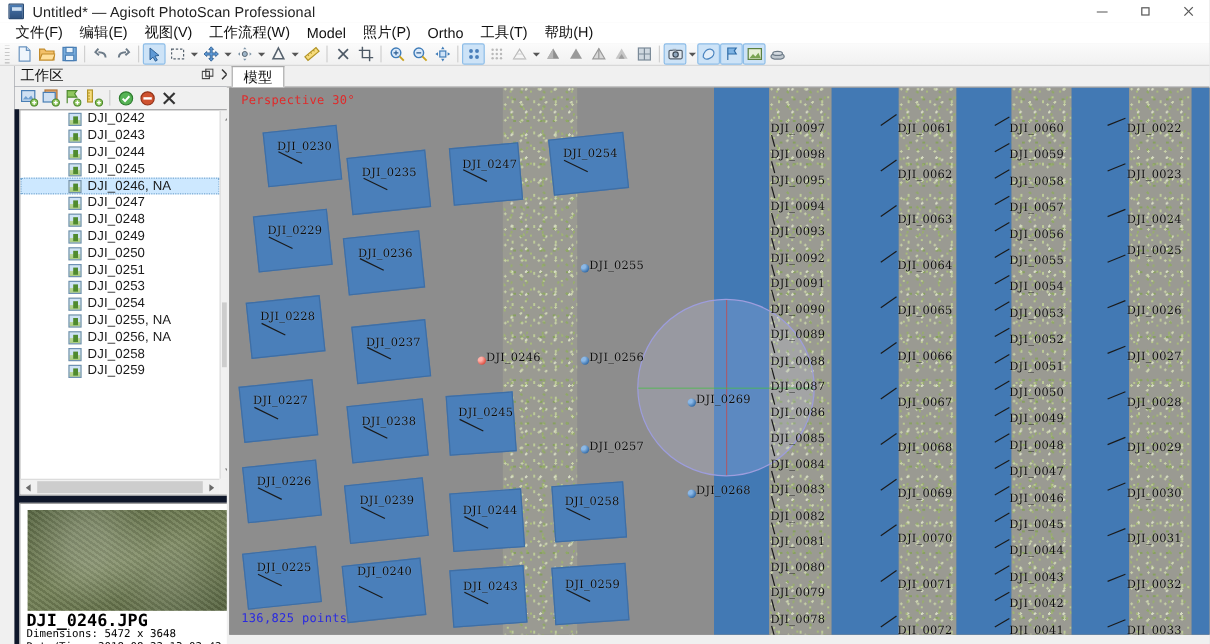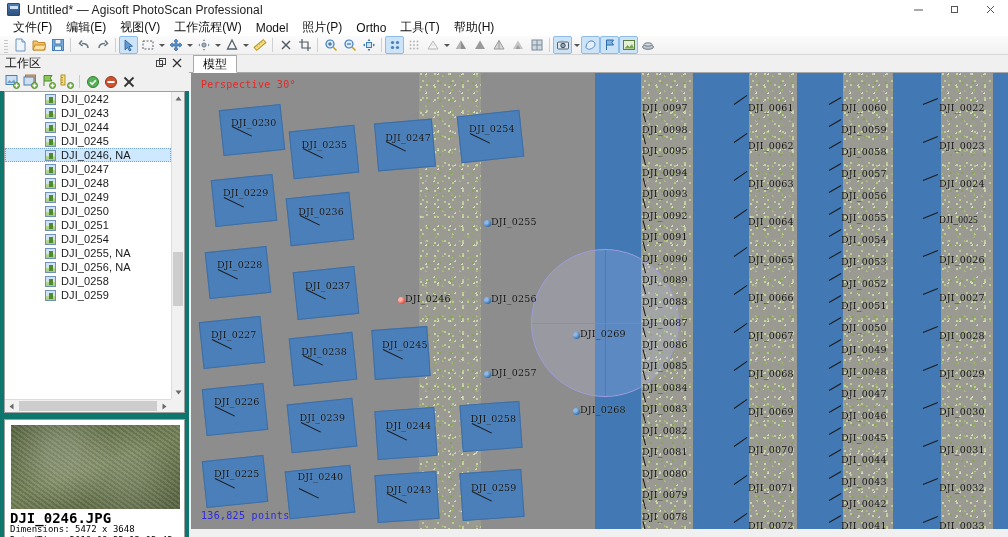--- a/index.html
+++ b/index.html
@@ -67,22 +67,22 @@
     width: 9px; height:18px; display:flex; align-items:center; justify-content:center;
     flex:none; cursor: default;
   }
   .tarrow::after{
     content:""; width:0;height:0;border-left:3px solid transparent;border-right:3px solid transparent;
     border-top:3.5px solid #555;
   }
 
   
   #leftpanel {
-    position:absolute; left:0; top:55px; width:189px; height:482px;
-    background:#0f766e;
+    position:absolute; left:12px; top:55px; width:189px; height:482px;
+    background:#0f172a;
   }
   #ws-header{
     height: 17px; display:flex; align-items:center; padding: 0 3px 0 5px;
     background:#f0f0f0;
   }
   #ws-title{ font-size:12px; color:#111; }
   #ws-hdr-btns{ margin-left:auto; display:flex; gap:6px; align-items:center; padding-right:4px;}
   .ws-hdr-btn{ font-size:11px; color:#333; cursor:default; line-height:1; }
   #ws-toolbar{
     height: 19px; display:flex; align-items:center; gap:2px; padding-left:4px;
@@ -583,20 +583,24 @@
             <div class="ticon"></div>
             <div class="tlabel">DJI_0249</div>
           </div>
           <div class="trow">
             <div class="ticon"></div>
             <div class="tlabel">DJI_0250</div>
           </div>
           <div class="trow">
             <div class="ticon"></div>
             <div class="tlabel">DJI_0251</div>
+          </div>
+          <div class="trow">
+            <div class="ticon"></div>
+            <div class="tlabel">DJI_0253</div>
           </div>
           <div class="trow">
             <div class="ticon"></div>
             <div class="tlabel">DJI_0254</div>
           </div>
           <div class="trow">
             <div class="ticon"></div>
             <div class="tlabel">DJI_0255, NA</div>
           </div>
           <div class="trow">
@@ -855,21 +859,21 @@
           <div class="cam-label" style="left: 650px; top: 425px;">DJI_0042</div>
           <div class="tick" style="left: 638px; top: 427px; width: 14px; transform: rotate(-30deg);"></div>
           <div class="cam-label" style="left: 650px; top: 447px;">DJI_0041</div>
           <div class="tick" style="left: 638px; top: 449px; width: 14px; transform: rotate(-30deg);"></div>
           <div class="cam-label" style="left: 748px; top: 29px;">DJI_0022</div>
           <div class="tick" style="left: 732px; top: 31px; width: 16px; transform: rotate(-22deg);"></div>
           <div class="cam-label" style="left: 748px; top: 67px;">DJI_0023</div>
           <div class="tick" style="left: 732px; top: 69px; width: 16px; transform: rotate(-22deg);"></div>
           <div class="cam-label" style="left: 748px; top: 105px;">DJI_0024</div>
           <div class="tick" style="left: 732px; top: 107px; width: 16px; transform: rotate(-22deg);"></div>
-          <div class="cam-label" style="left: 748px; top: 142px; font-family: Liberation Serif, serif;">DJI_0025</div>
+          <div class="cam-label" style="left: 748px; top: 131px;">DJI_0025</div>
           <div class="tick" style="left: 732px; top: 145px; width: 16px; transform: rotate(-22deg);"></div>
           <div class="cam-label" style="left: 748px; top: 181px;">DJI_0026</div>
           <div class="tick" style="left: 732px; top: 183px; width: 16px; transform: rotate(-22deg);"></div>
           <div class="cam-label" style="left: 748px; top: 219px;">DJI_0027</div>
           <div class="tick" style="left: 732px; top: 221px; width: 16px; transform: rotate(-22deg);"></div>
           <div class="cam-label" style="left: 748px; top: 257px;">DJI_0028</div>
           <div class="tick" style="left: 732px; top: 259px; width: 16px; transform: rotate(-22deg);"></div>
           <div class="cam-label" style="left: 748px; top: 295px;">DJI_0029</div>
           <div class="tick" style="left: 732px; top: 297px; width: 16px; transform: rotate(-22deg);"></div>
           <div class="cam-label" style="left: 748px; top: 333px;">DJI_0030</div>

